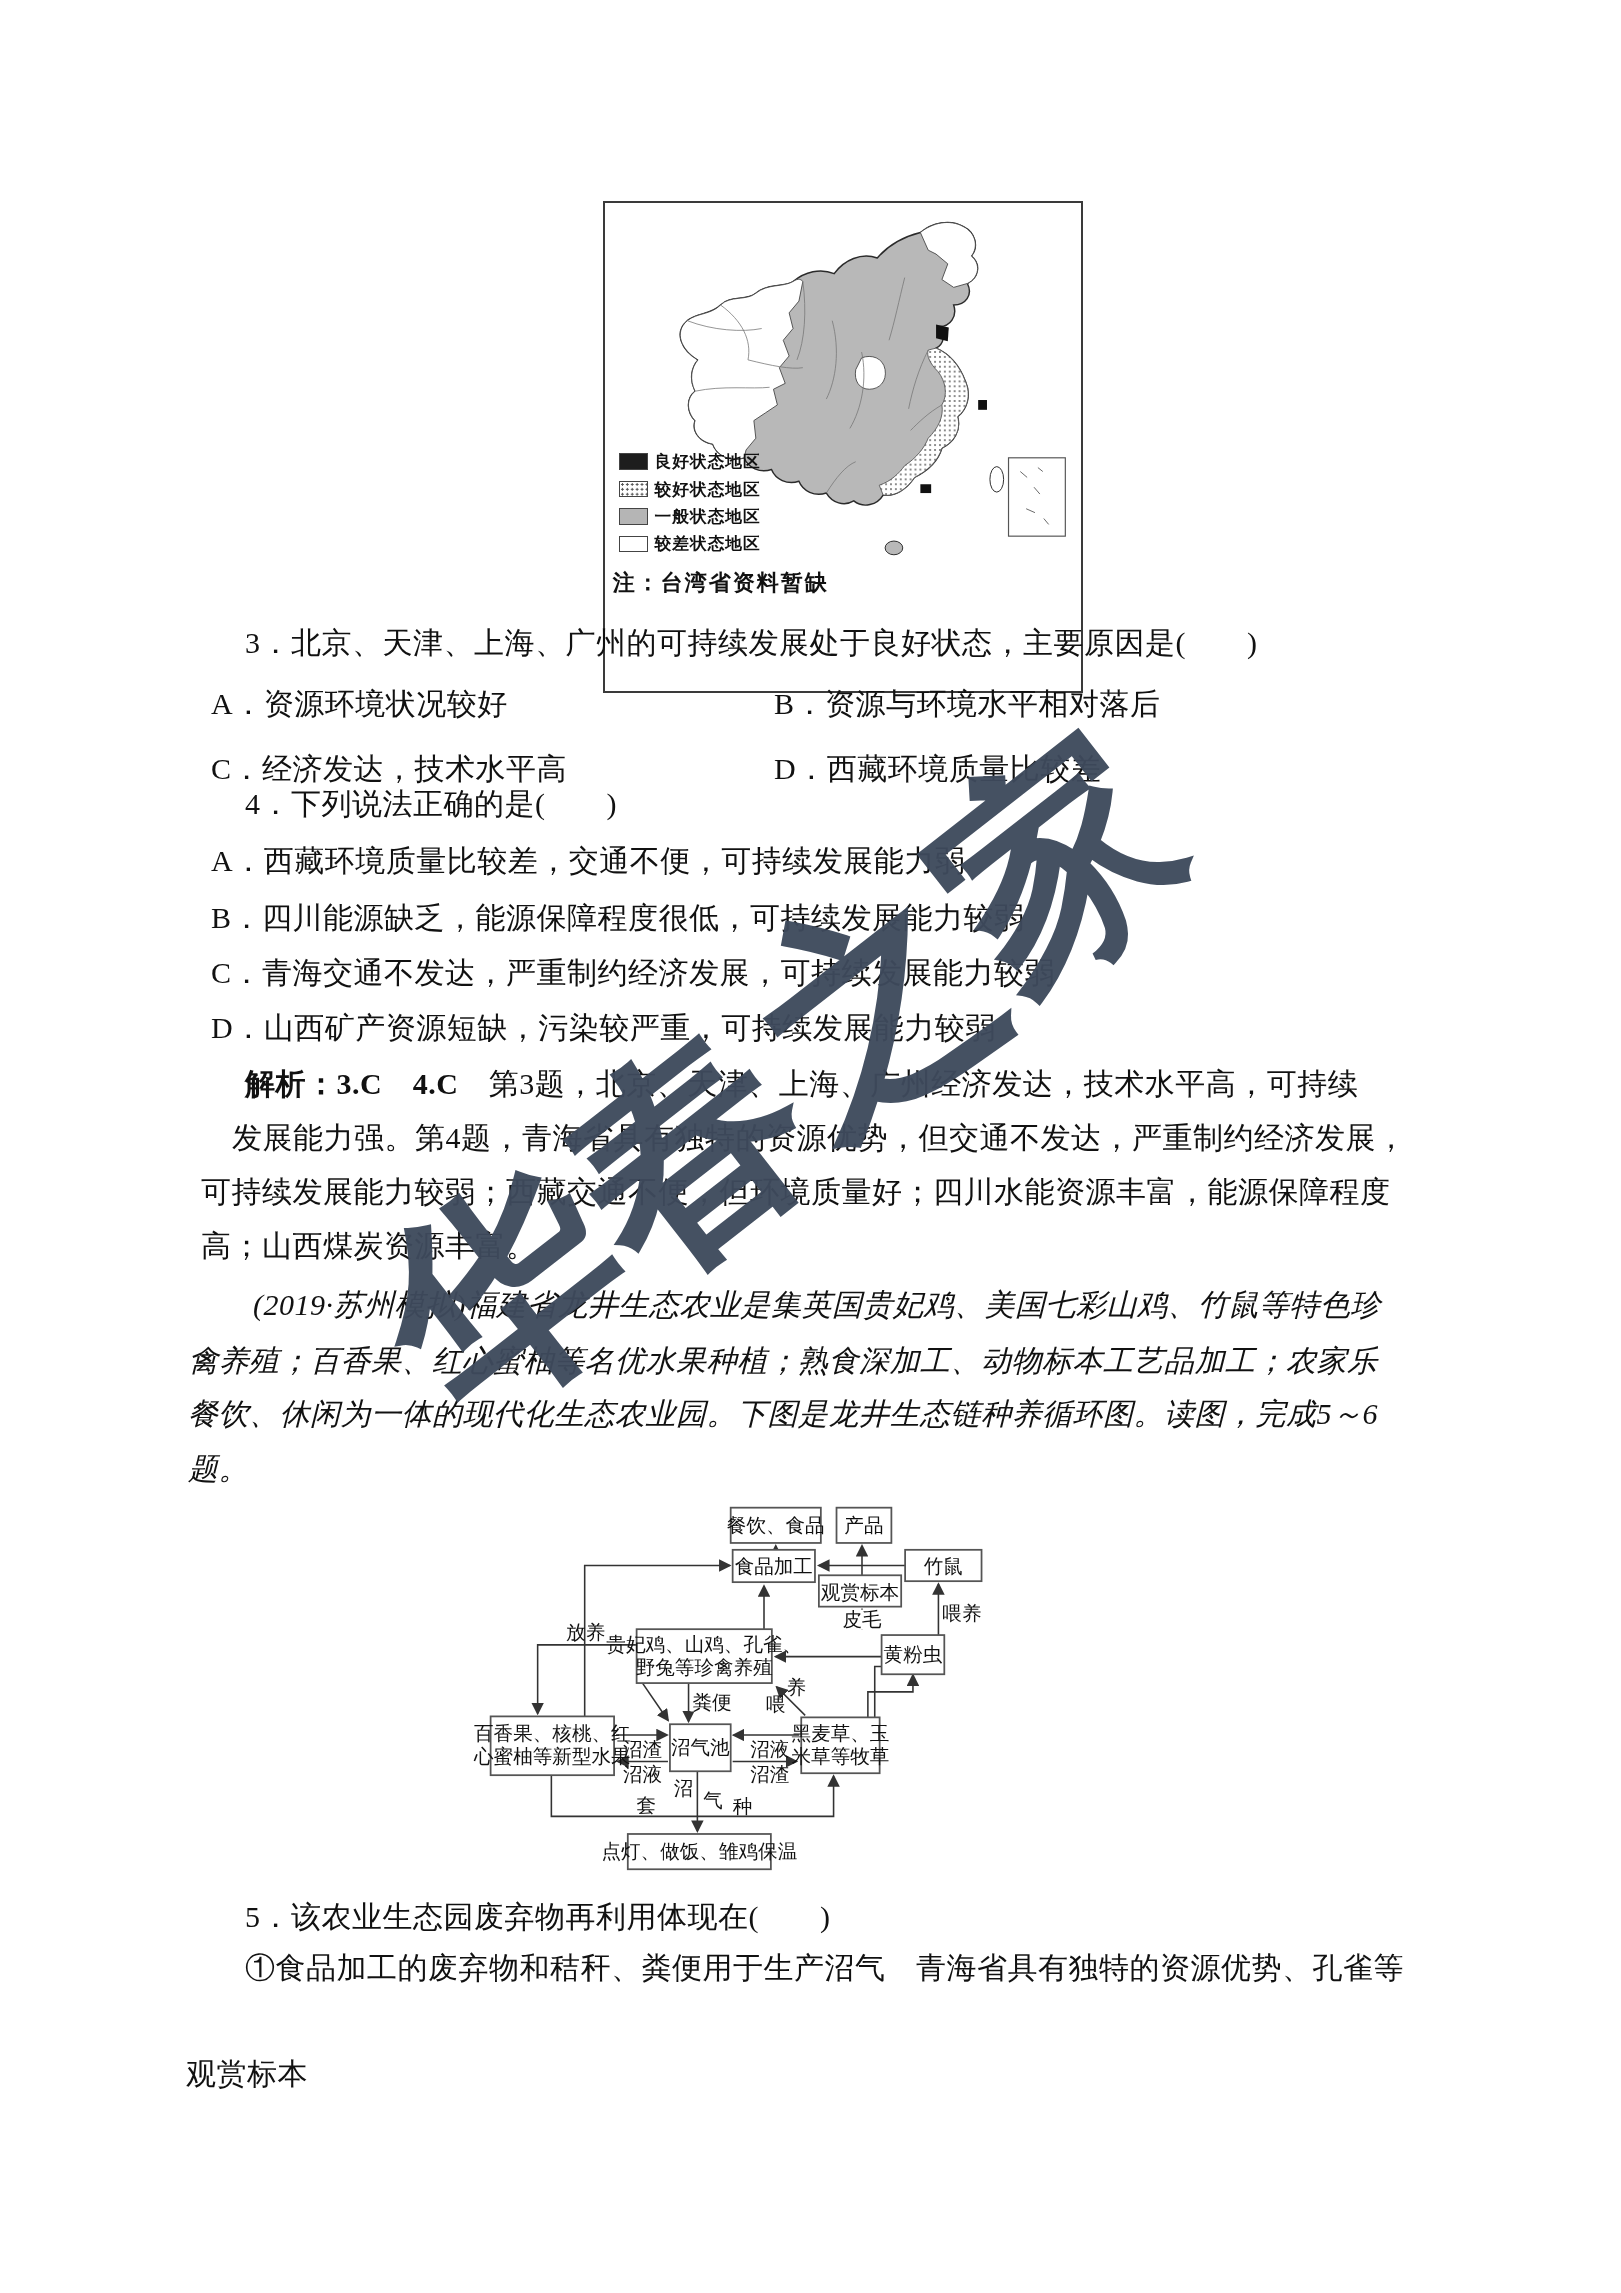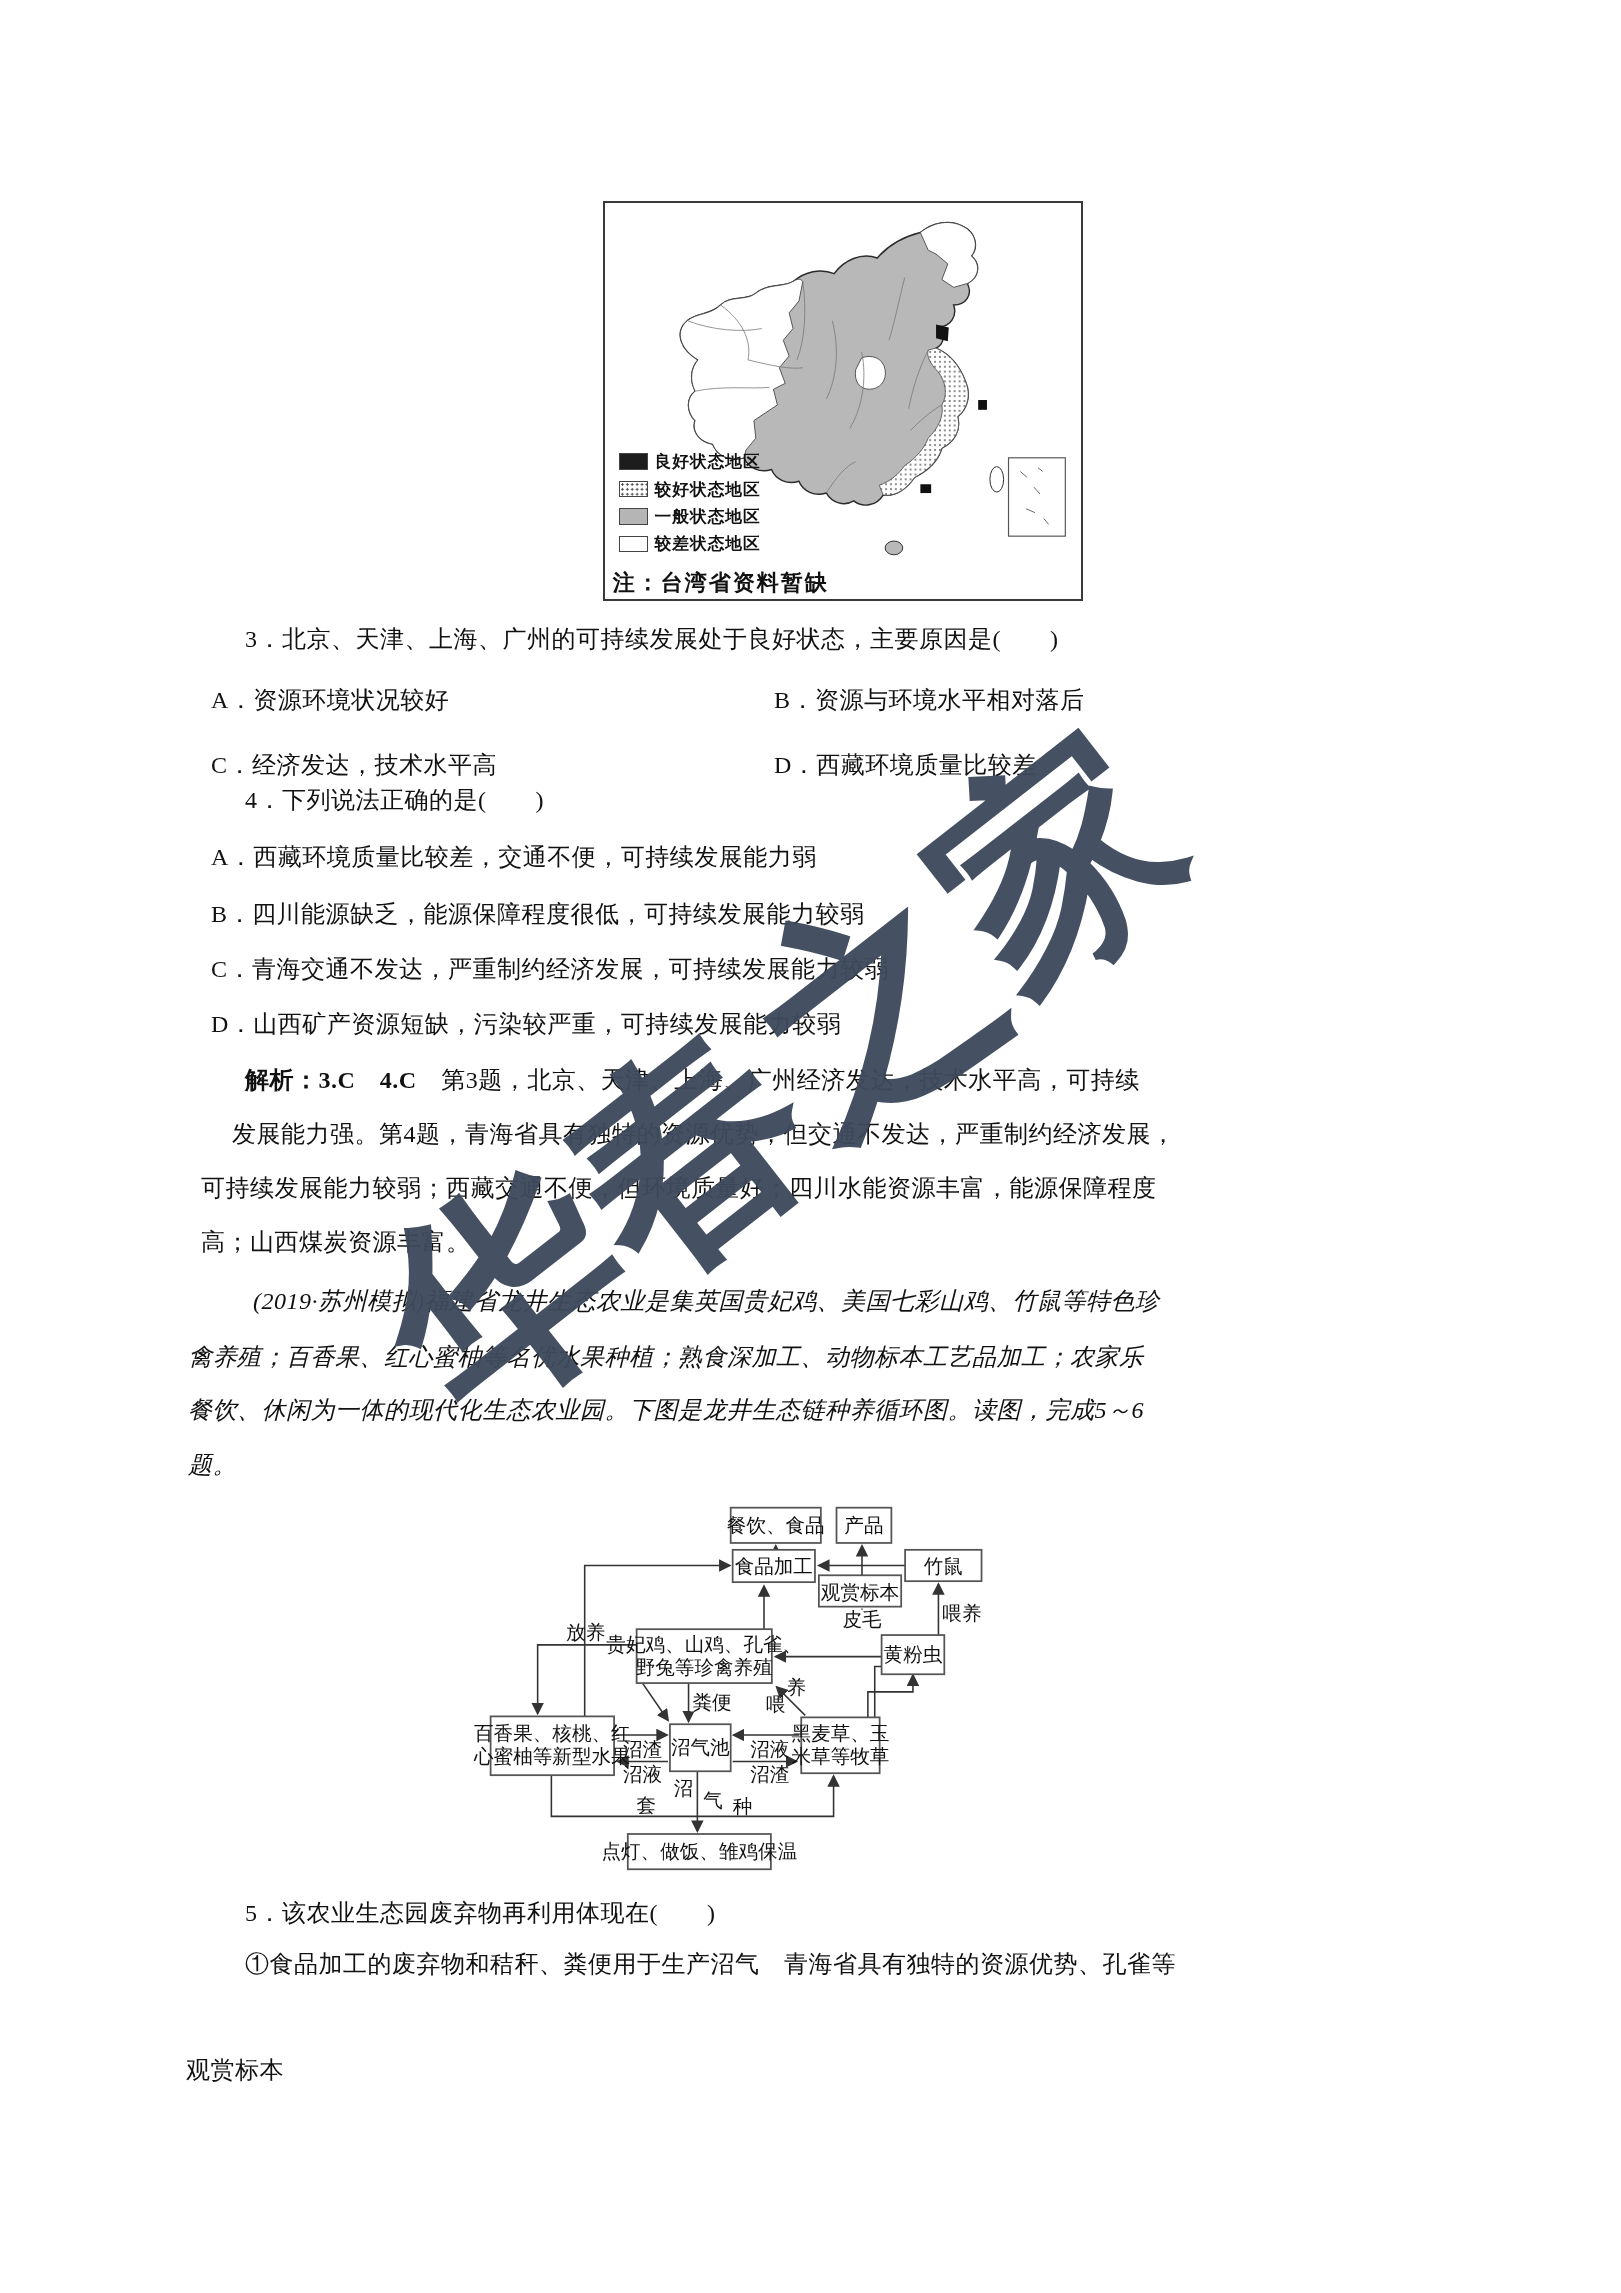--- a/index.html
+++ b/index.html
@@ -1,22 +1,22 @@
 <!DOCTYPE html>
 <html><head>
 <meta charset="utf-8">
 <style>
   html,body{margin:0;padding:0;background:#888;}
   .page{position:relative;width:1621px;height:2294px;background:#ffffff;overflow:hidden;
         font-family:"Liberation Serif","DejaVu Serif",serif;color:#111;}
-  .line{position:absolute;white-space:pre;font-size:24px;letter-spacing:0.5px;line-height:1.2;}
+  .line{position:absolute;white-space:pre;font-size:30px;letter-spacing:0.5px;line-height:1.2;}
   .b{font-weight:700;}
   .kai{font-style:italic;}
   
-  .mapbox{position:absolute;left:603px;top:201px;width:480px;height:400px;border:2px solid #3a3a3a;background:#fff;box-sizing:border-box;}
+  .mapbox{position:absolute;left:603px;top:201px;width:480px;height:492px;border:2px solid #3a3a3a;background:#fff;box-sizing:border-box;}
   .legend{position:absolute;left:13.7px;top:245px;}
   .lrow{display:flex;align-items:center;height:27.4px;}
   .sw{width:29px;height:16.7px;border:1.2px solid #444;margin-right:6.9px;box-sizing:border-box;}
   .sw-black{background:#1d1d1d;}
   .sw-dot{background-color:#fff;background-image:radial-gradient(#555 1px, transparent 1.2px);background-size:4.9px 4.9px;}
   .sw-gray{background:#b5b5b5;}
   .sw-white{background:#fff;}
   .llabel{font-size:16.7px;font-weight:600;letter-spacing:1px;}
   .mapnote{position:absolute;left:7.8px;top:365px;font-size:22px;font-weight:700;letter-spacing:2px;}
   

